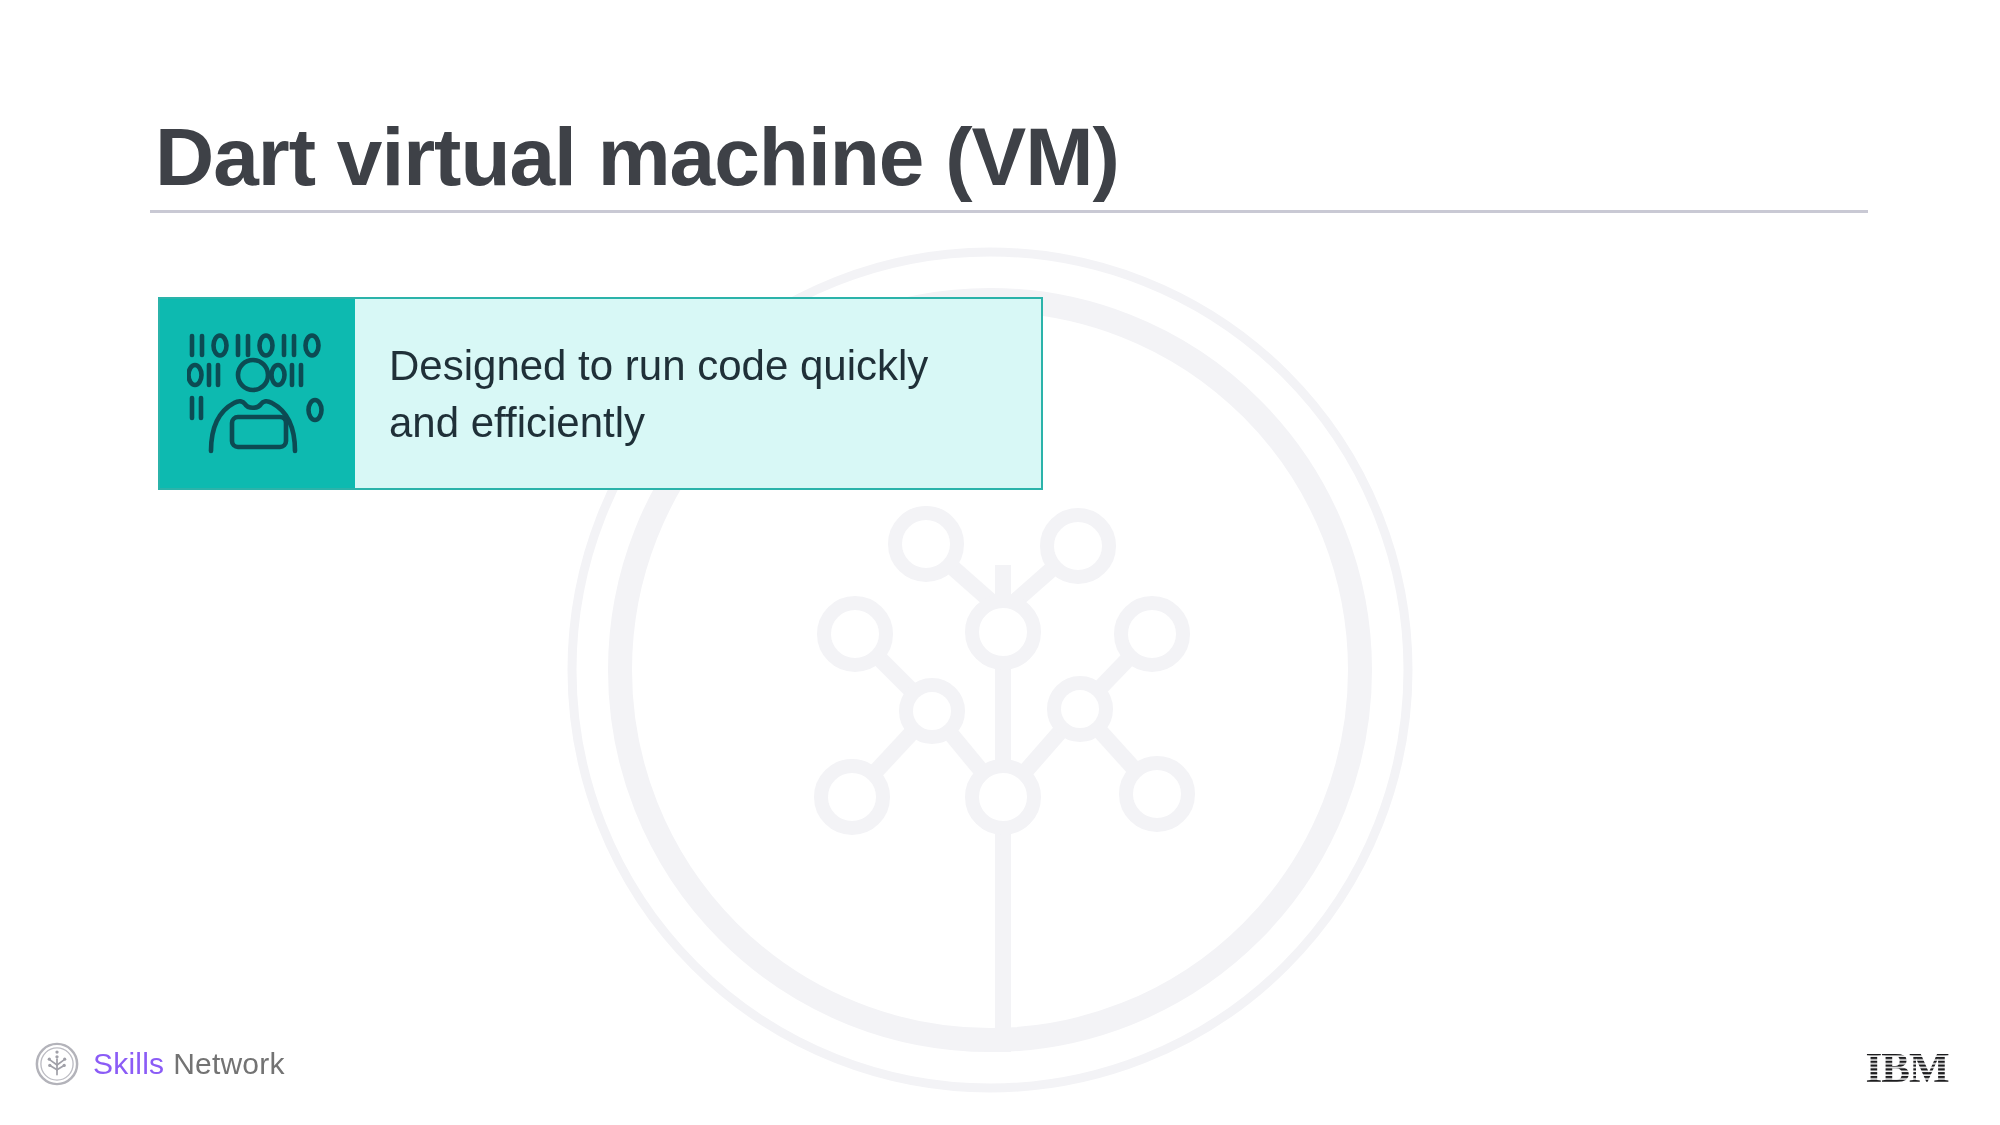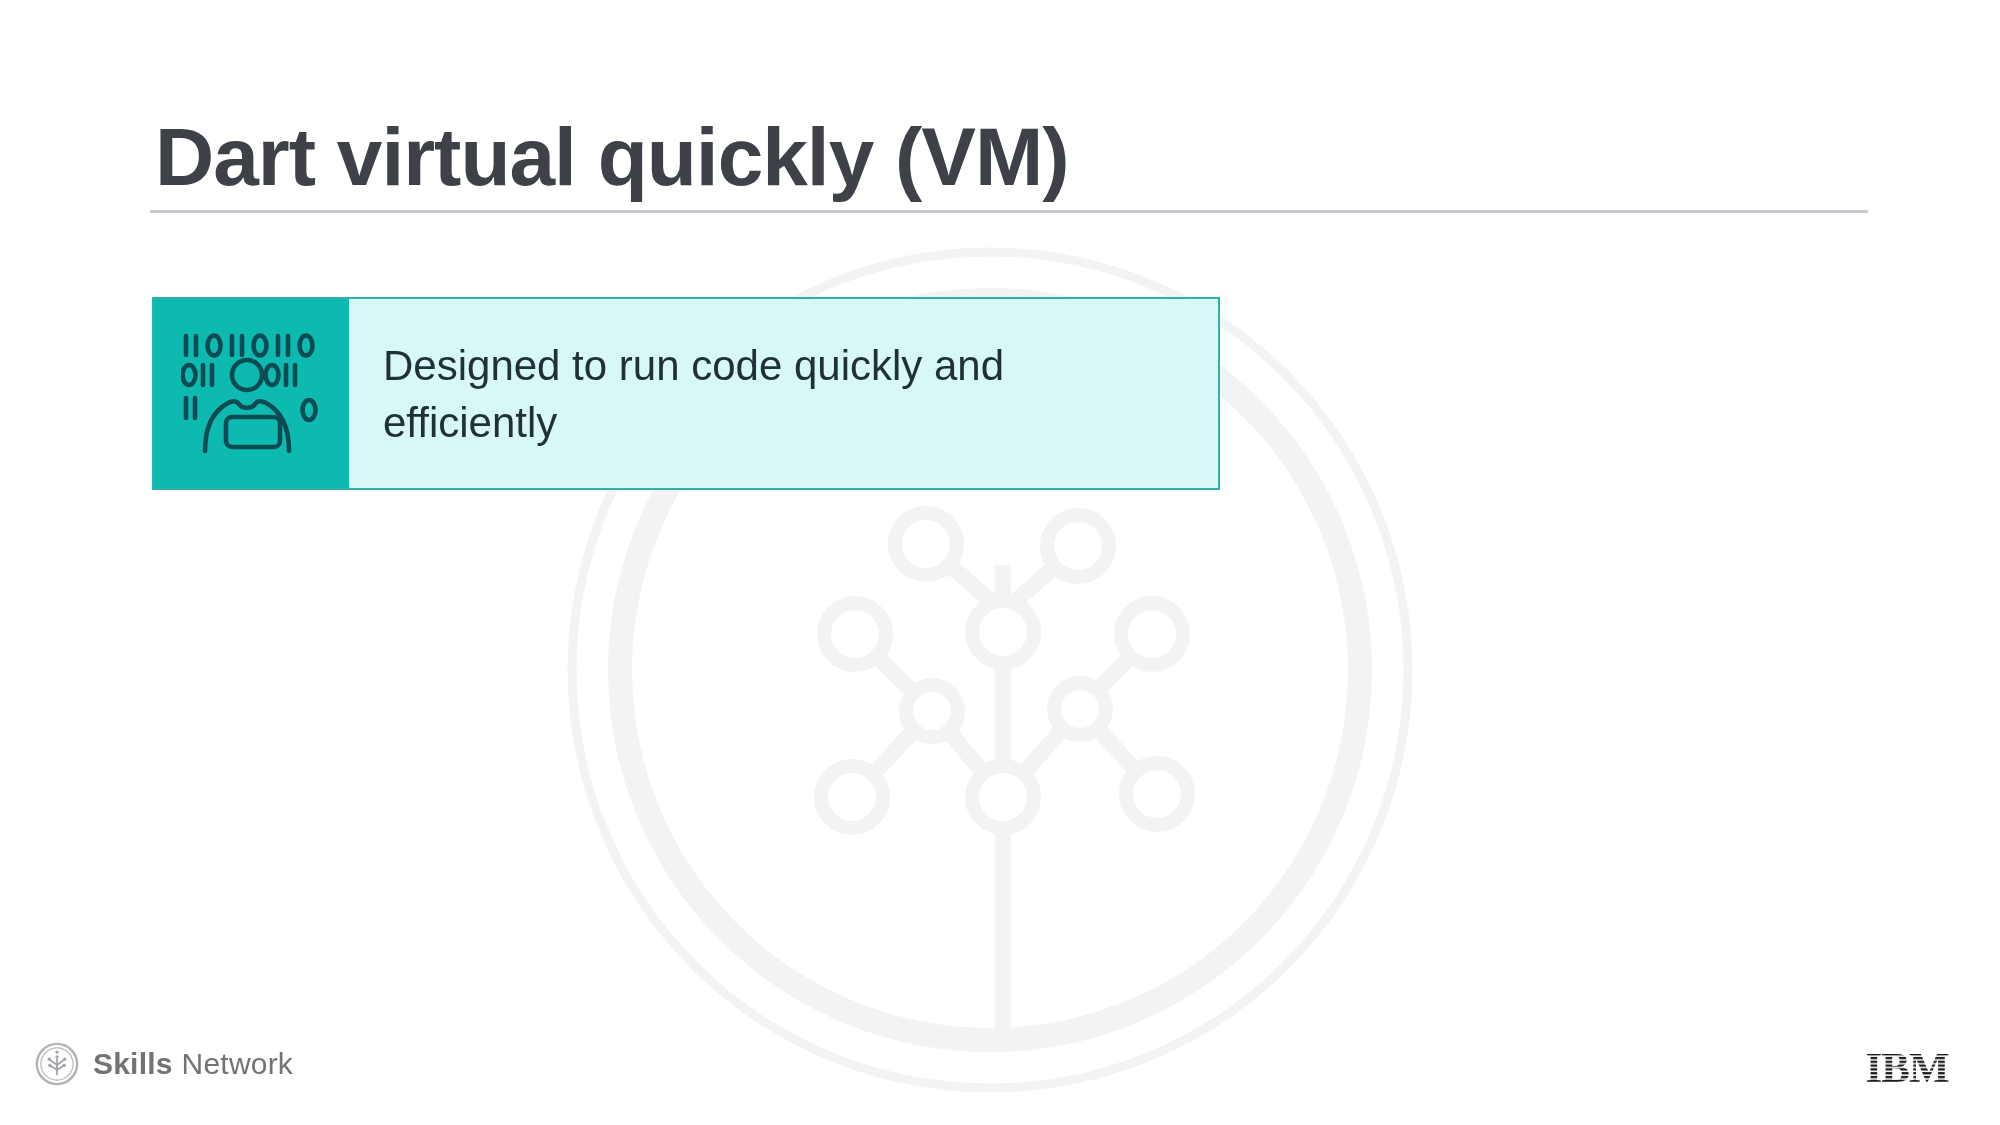--- a/index.html
+++ b/index.html
@@ -20,21 +20,21 @@
     position:absolute;left:155px;top:110px;margin:0;
     font-size:82px;font-weight:700;letter-spacing:-1px;
     color:#3e4147;
   }
   .title-rule{
     position:absolute;left:150px;top:210px;width:1718px;height:3px;
     background:#c9c9d4;
   }
   
   .card{
-    position:absolute;left:152px;top:297px;width:1068px;height:193px;
+    position:absolute;left:158px;top:297px;width:885px;height:193px;
     display:flex;box-sizing:border-box;
     border:2px solid #2bb3aa;
     background:#d8f8f6;
   }
   .card-icon-panel{
     width:195px;flex:0 0 195px;height:100%;
     background:#0dbab0;
     display:flex;align-items:center;justify-content:center;
   }
   .card-body{
@@ -45,21 +45,21 @@
     margin:0;
     font-size:42px;line-height:57px;font-weight:400;
     color:#1f3038;
   }
   
   .footer-left{
     position:absolute;left:34px;top:1040px;height:48px;
     display:flex;align-items:center;gap:13px;
   }
   .brand-text{font-size:30px;letter-spacing:0.2px;}
-  .brand-bold{font-weight:700;color:#737373;}
+  .brand-bold{font-weight:400;color:#8b5cf6;}
   .brand-reg{font-weight:500;color:#737373;margin-left:9px;}
   .footer-right{
     position:absolute;left:1856px;top:1044px;
   }
 </style>
 </head>
 <body>
 
 <div class="slide">
 
@@ -86,21 +86,21 @@
         <circle cx="592" cy="394" r="31"></circle>
         <circle cx="372" cy="471" r="26"></circle>
         <circle cx="520" cy="469" r="26"></circle>
         <circle cx="292" cy="557" r="31"></circle>
         <circle cx="443" cy="557" r="31"></circle>
         <circle cx="597" cy="554" r="31"></circle>
       </g>
     </g>
   </svg>
 
-  <h1 class="title">Dart virtual quickly (VM)</h1>
+  <h1 class="title">Dart virtual machine (VM)</h1>
   <div class="title-rule"></div>
 
   <div class="card">
     <div class="card-icon-panel">
 
       <svg width="142" height="122" viewBox="0 0 142 122" aria-hidden="true">
         <g stroke="#0c4b53" stroke-width="4.6" fill="none" stroke-linecap="round" stroke-linejoin="round">
 
           <line x1="5" y1="3" x2="5" y2="22"></line>
           <line x1="15" y1="3" x2="15" y2="22"></line>

